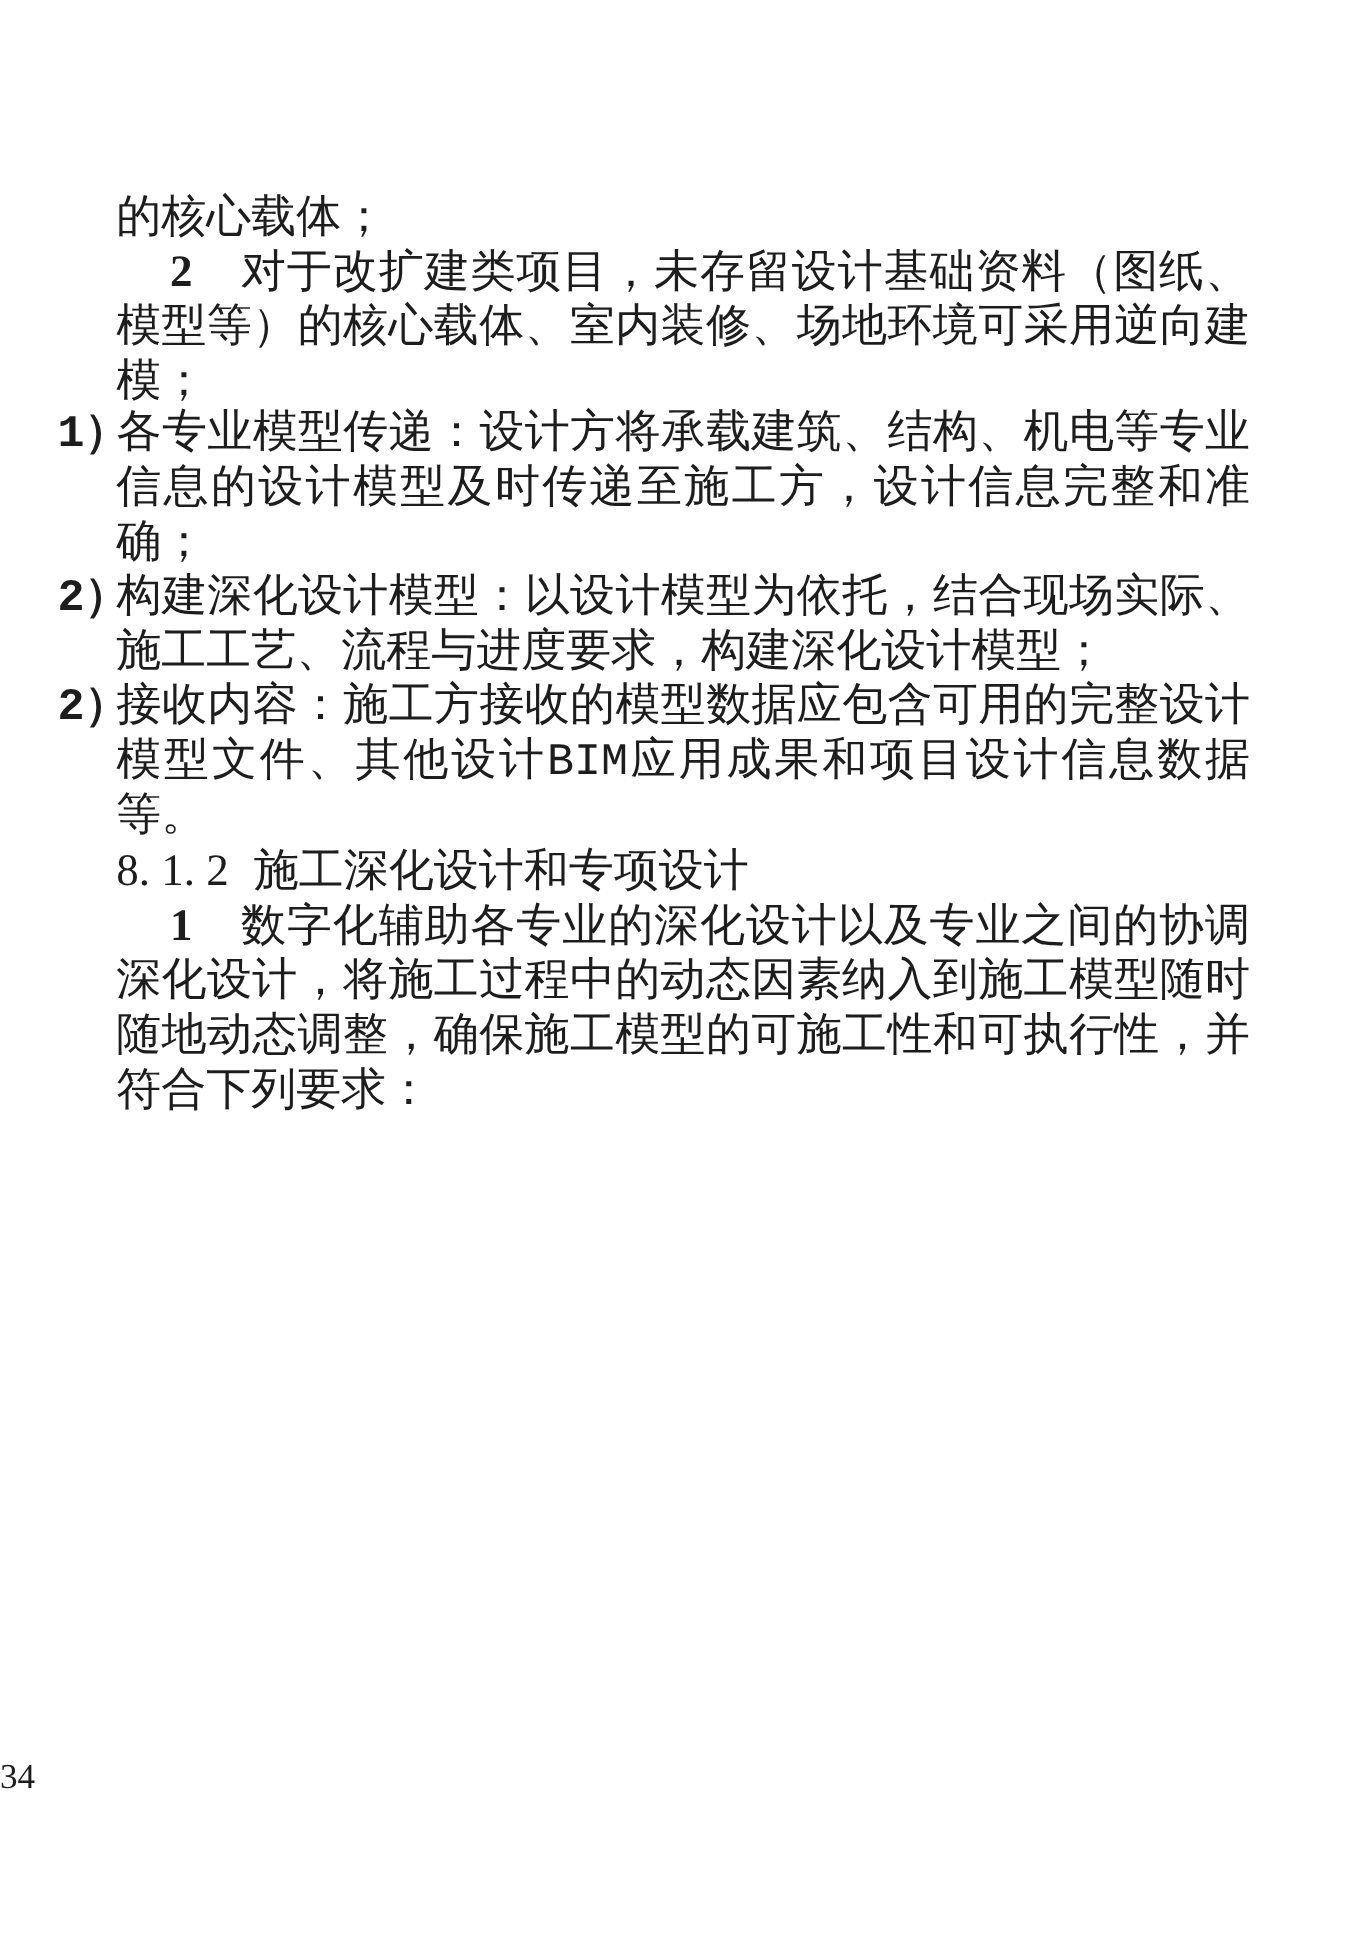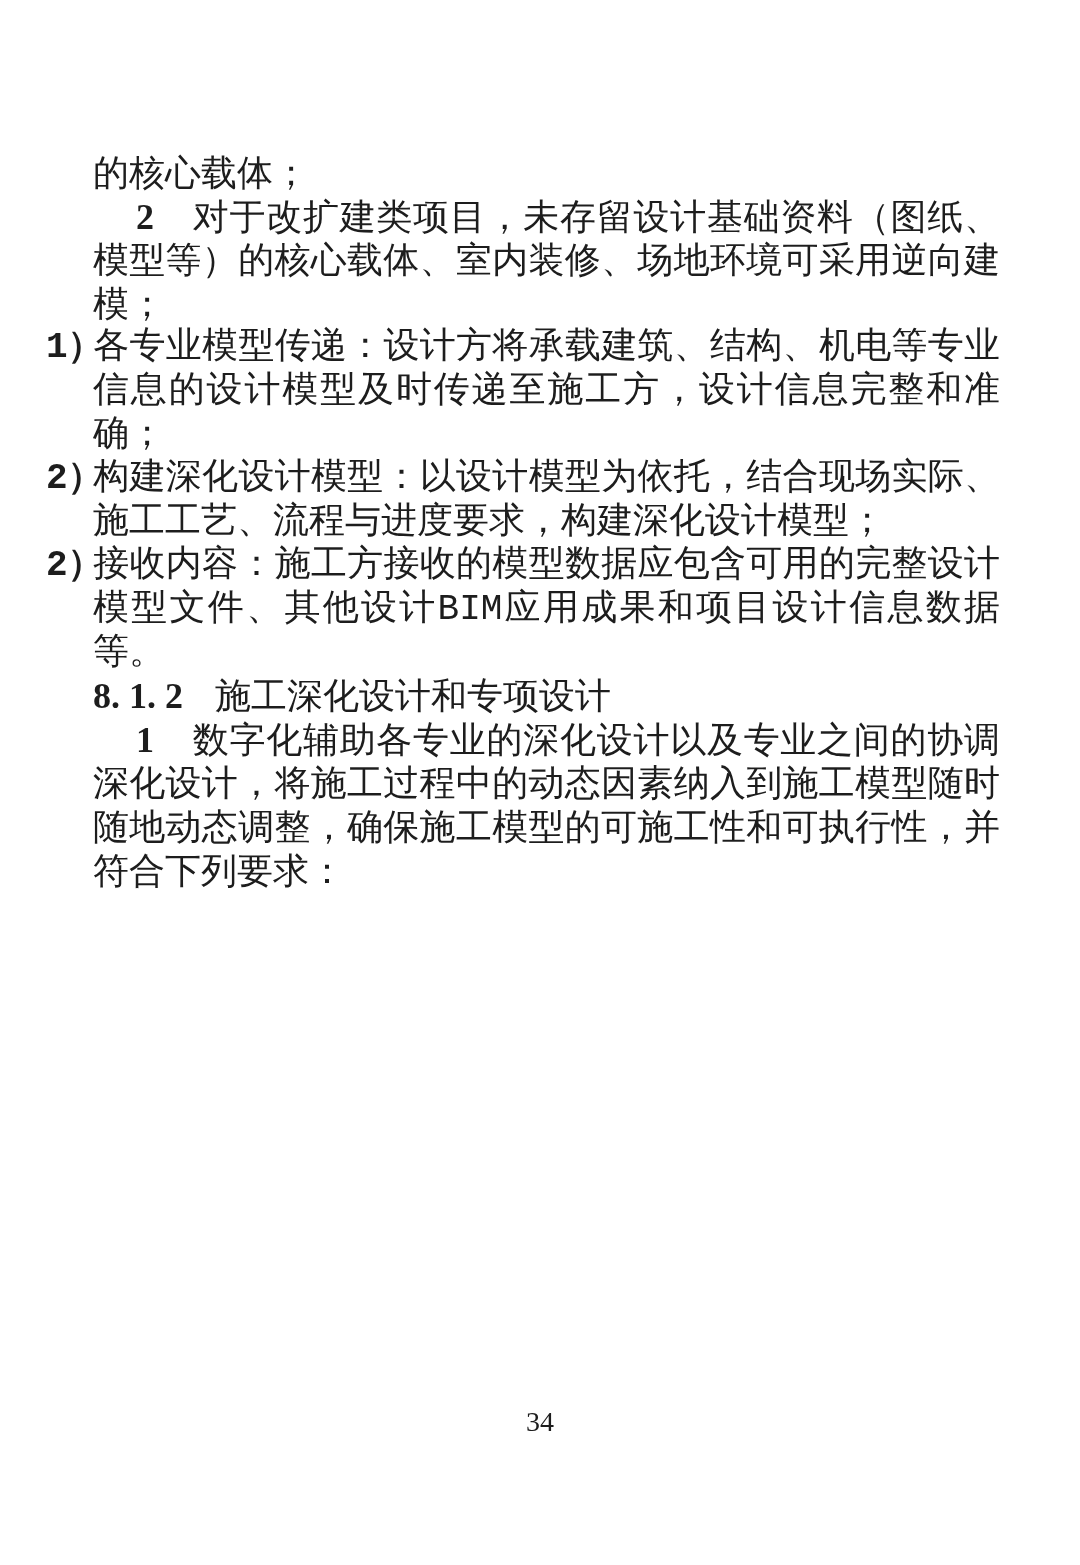--- a/index.html
+++ b/index.html
@@ -43,29 +43,28 @@
     font-family: Liberation Mono, monospace;
   }
   .p-sub .marker {
     display: inline-block;
     width: 47px;
     text-indent: 0;
     font-weight: bold;
   }
   
   .p-heading .marker {
-    font-weight: bold;
-    margin-right: 32px;
+    font-weight: normal;
+    margin-right: 20px;
   }
   .page-number {
     position: absolute;
     top: 1406px;
     left: 0;
     width: 100%;
-    text-align: center;
     font-size: 28px;
     color: #1d1d1d;
   }
 </style>
 </head>
 <body>
 
 <div class="doc">
 
   <p class="p-plain"><span>的核心载体；</span></p>

